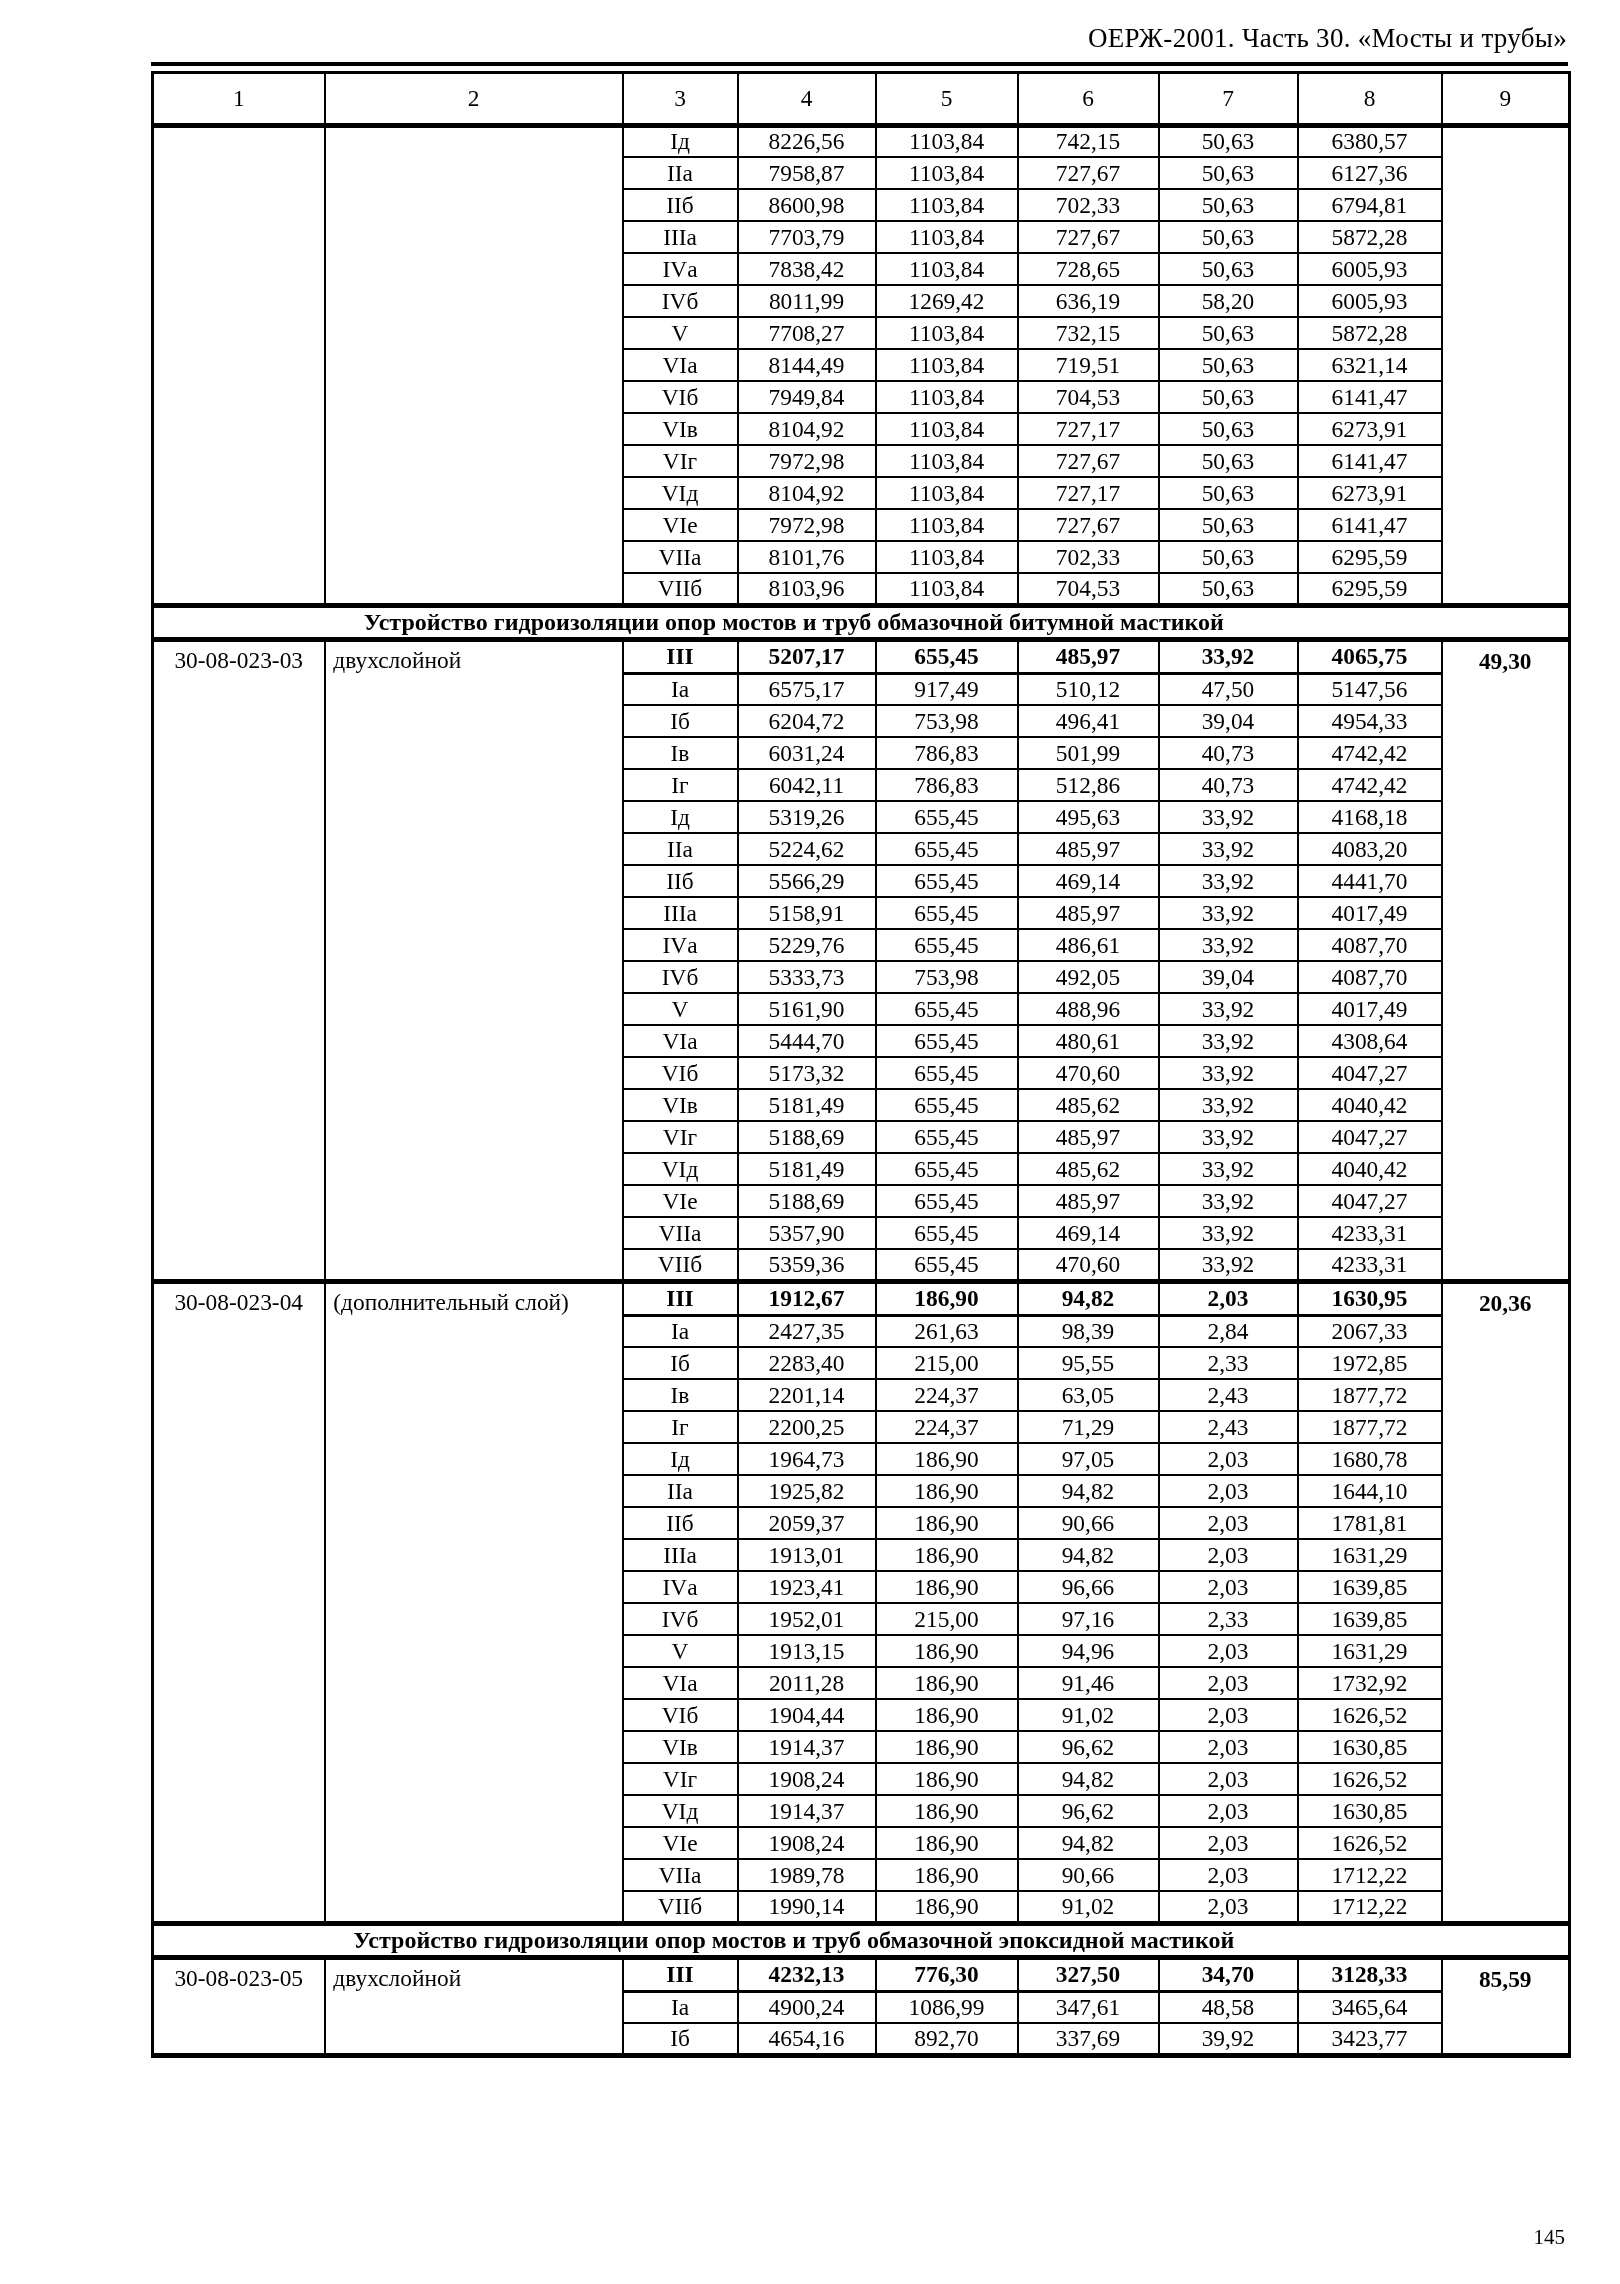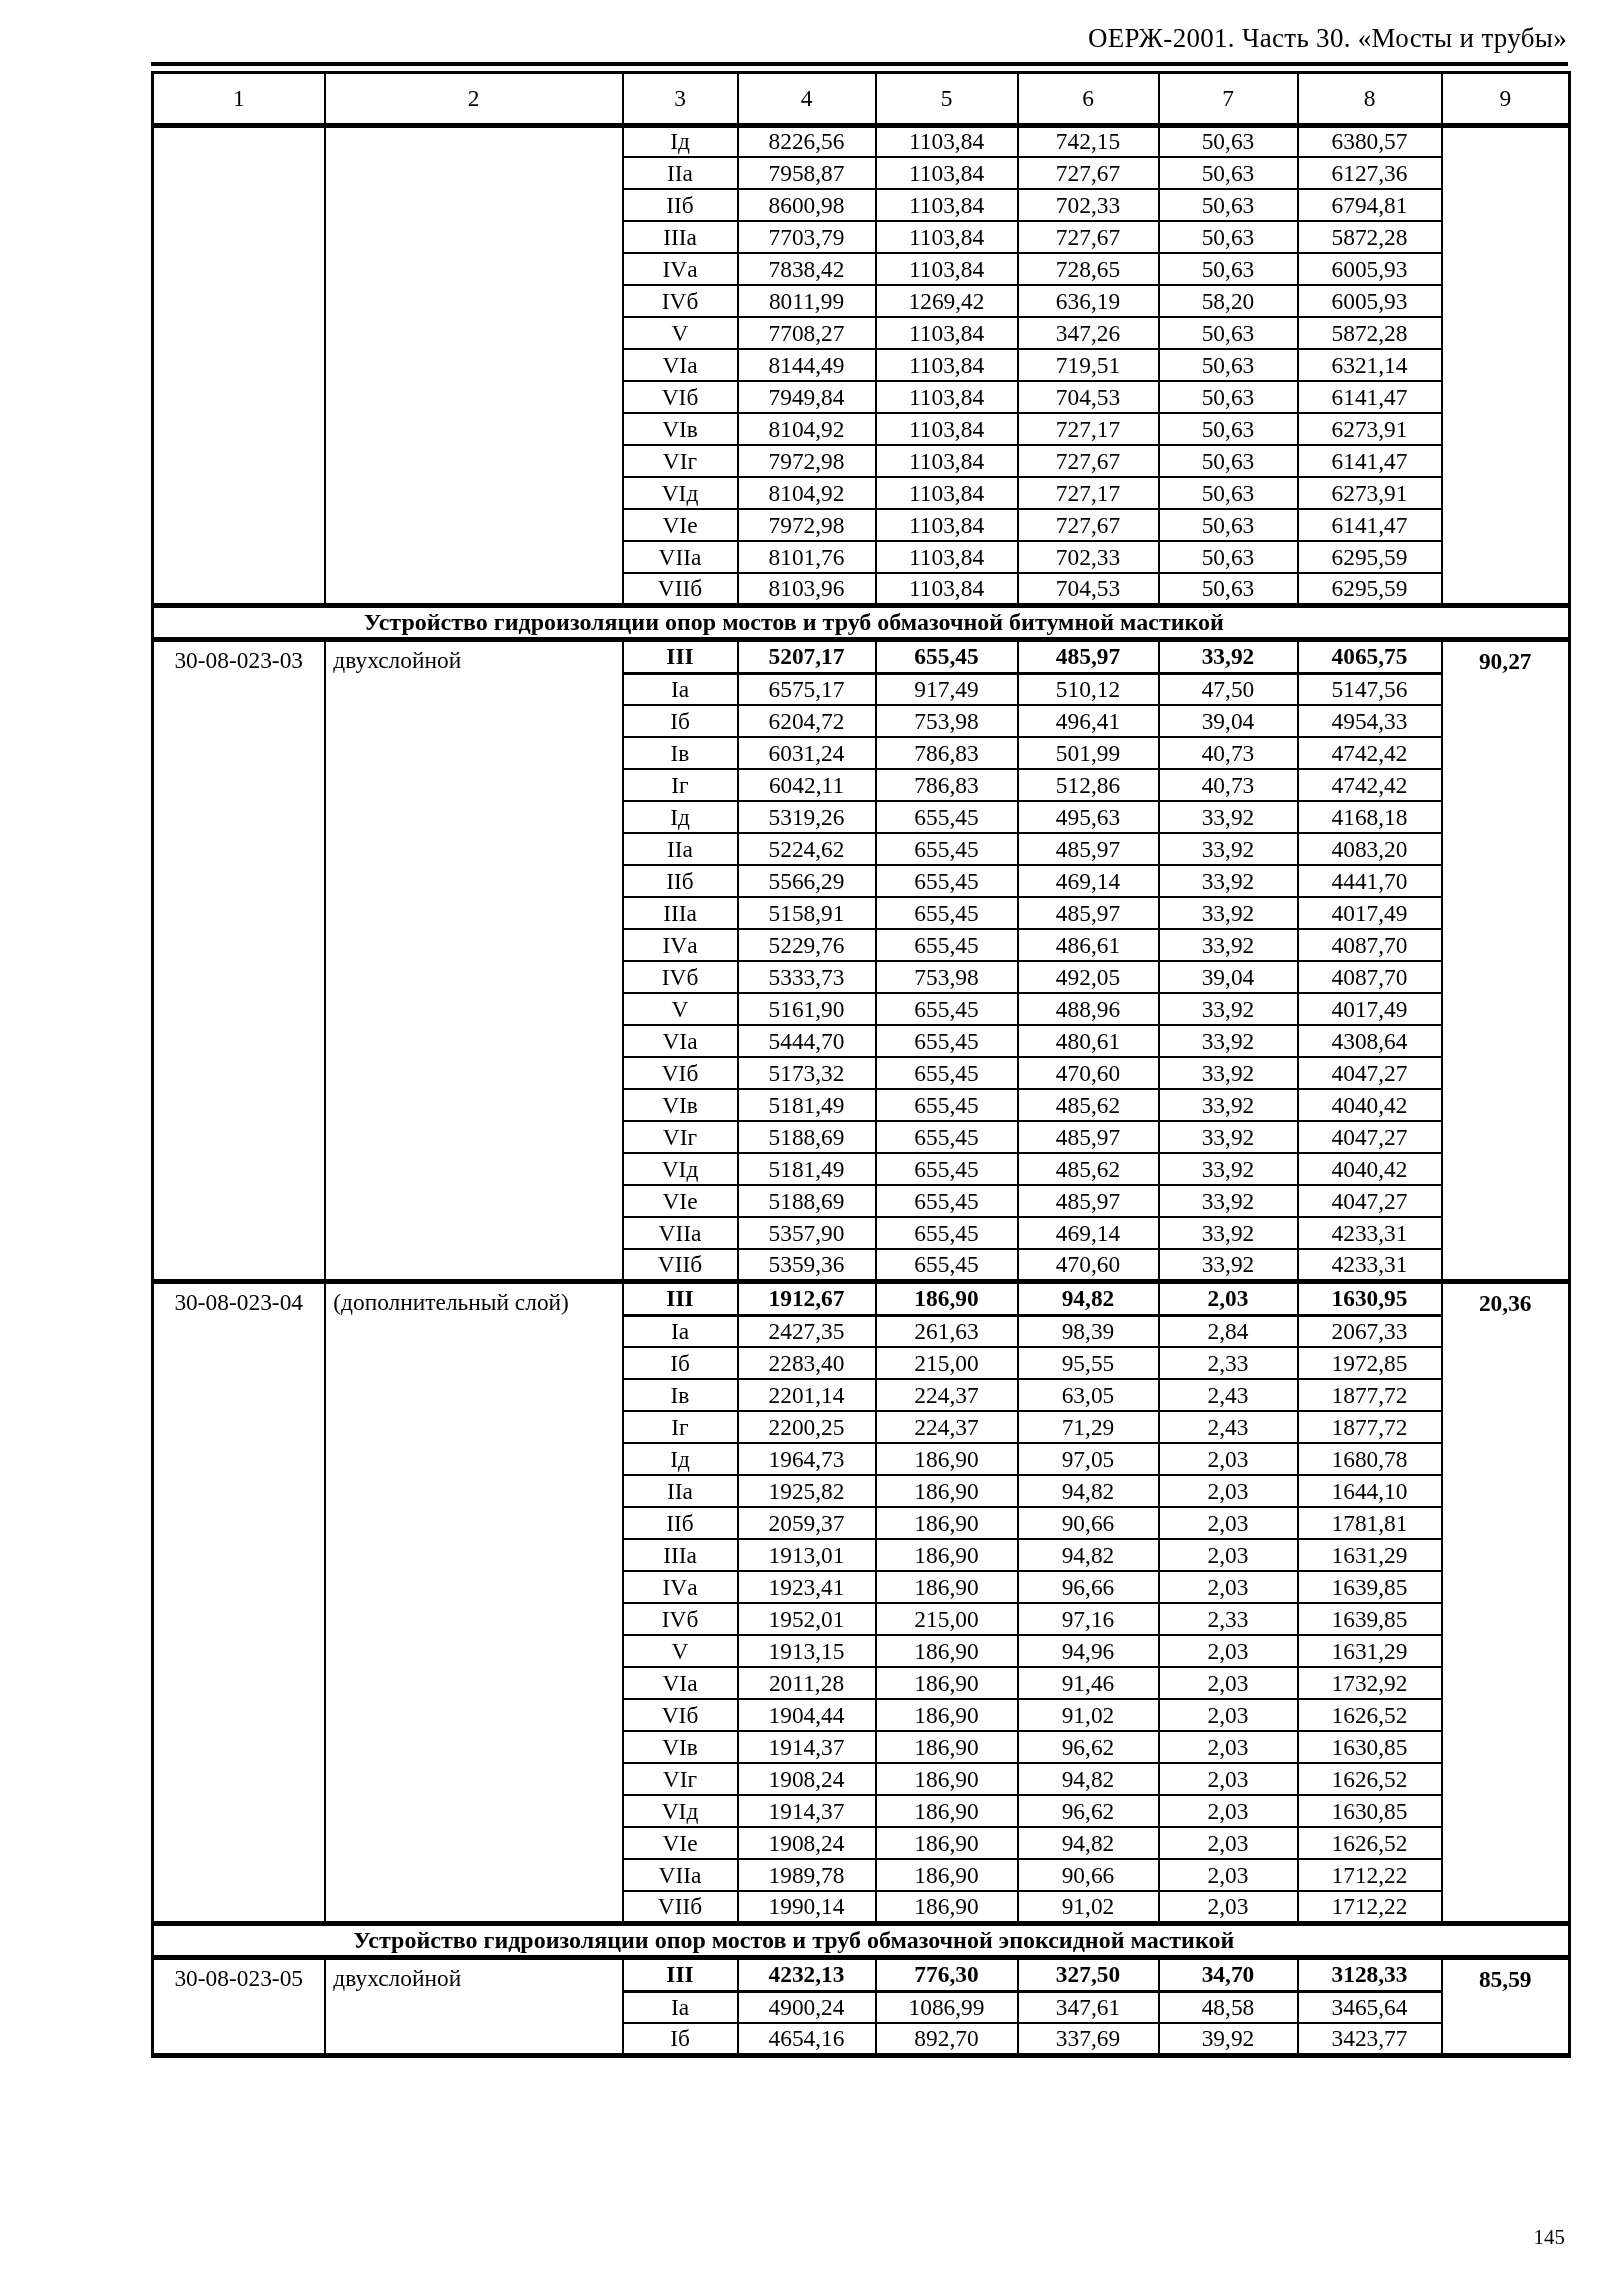--- a/index.html
+++ b/index.html
@@ -121,21 +121,21 @@
           <td class="val-cell">8011,99</td>
           <td class="val-cell">1269,42</td>
           <td class="val-cell">636,19</td>
           <td class="val-cell">58,20</td>
           <td class="val-cell">6005,93</td>
         </tr>
         <tr>
           <td class="zone-cell">V</td>
           <td class="val-cell">7708,27</td>
           <td class="val-cell">1103,84</td>
-          <td class="val-cell">347,26</td>
+          <td class="val-cell">732,15</td>
           <td class="val-cell">50,63</td>
           <td class="val-cell">5872,28</td>
         </tr>
         <tr>
           <td class="zone-cell">VIа</td>
           <td class="val-cell">8144,49</td>
           <td class="val-cell">1103,84</td>
           <td class="val-cell">719,51</td>
           <td class="val-cell">50,63</td>
           <td class="val-cell">6321,14</td>
@@ -201,21 +201,21 @@
         </tr>
         <tr class="group-start bold-row">
           <td class="code-cell" rowspan="20">30-08-023-03</td>
           <td class="desc-cell" rowspan="20">двухслойной</td>
           <td class="zone-cell">III</td>
           <td class="val-cell">5207,17</td>
           <td class="val-cell">655,45</td>
           <td class="val-cell">485,97</td>
           <td class="val-cell">33,92</td>
           <td class="val-cell">4065,75</td>
-          <td class="col9-cell" rowspan="20">90,27</td>
+          <td class="col9-cell" rowspan="20">49,30</td>
         </tr>
         <tr>
           <td class="zone-cell">Iа</td>
           <td class="val-cell">6575,17</td>
           <td class="val-cell">917,49</td>
           <td class="val-cell">510,12</td>
           <td class="val-cell">47,50</td>
           <td class="val-cell">5147,56</td>
         </tr>
         <tr>

